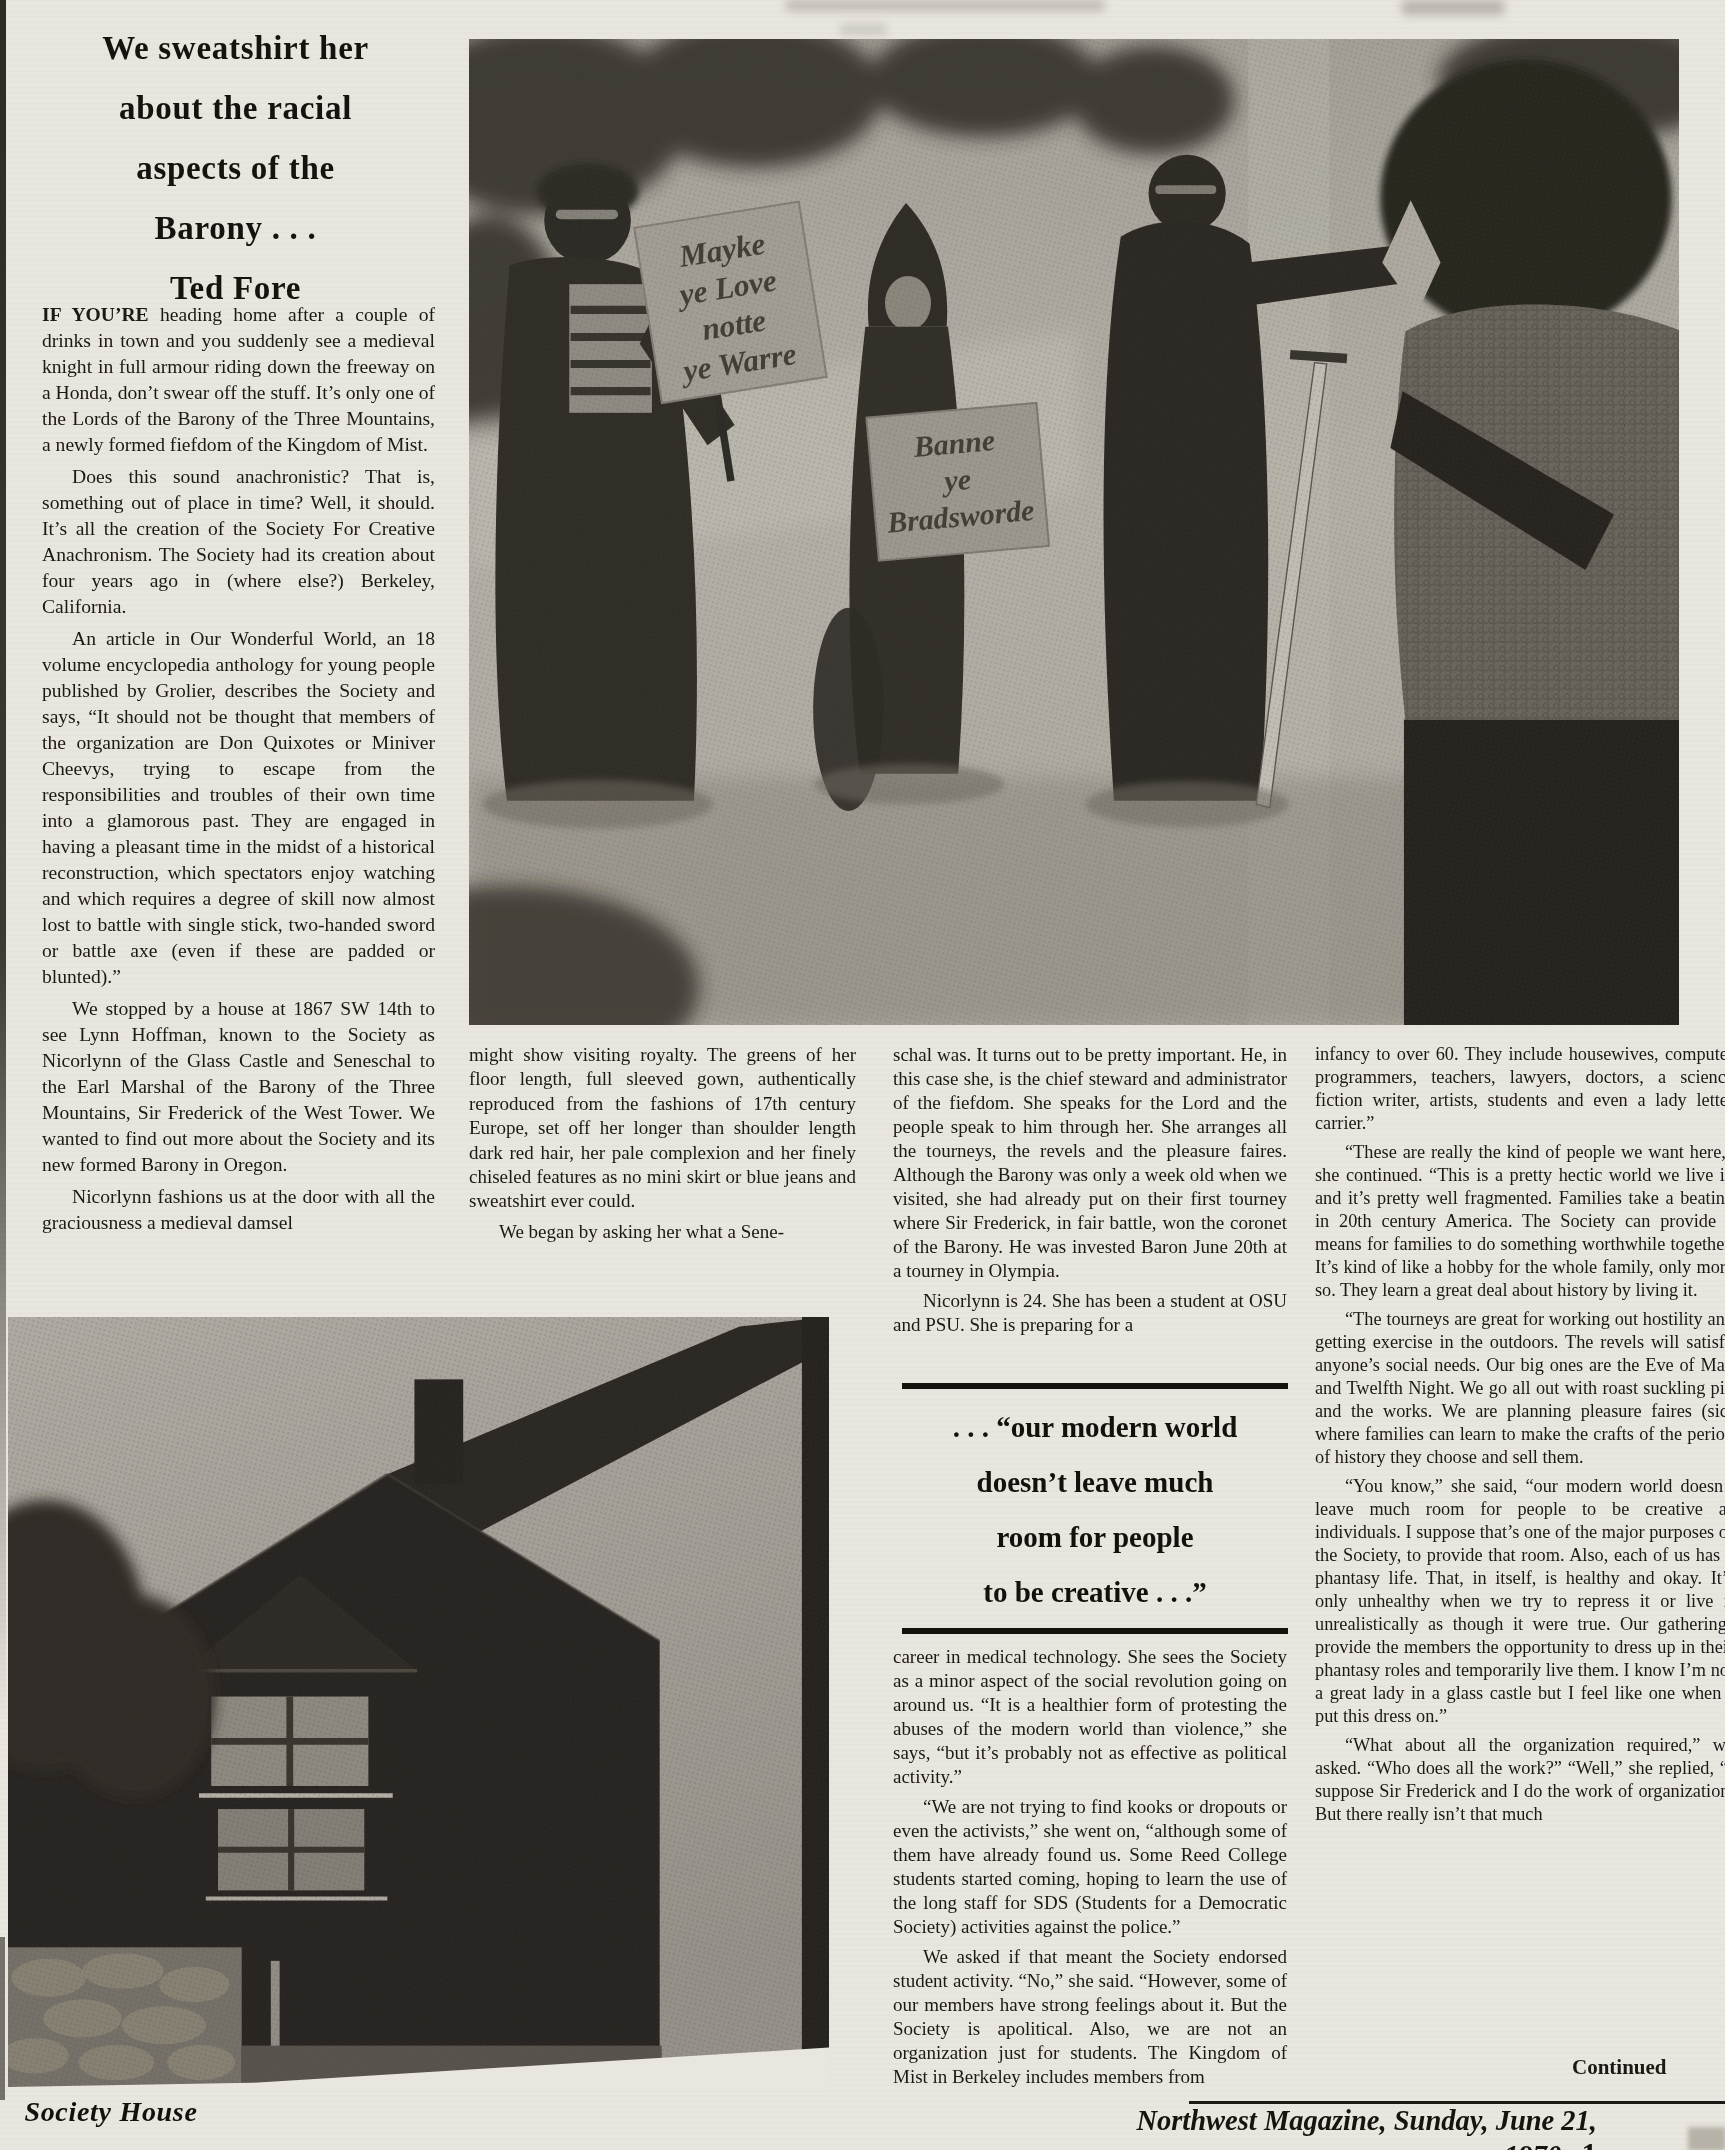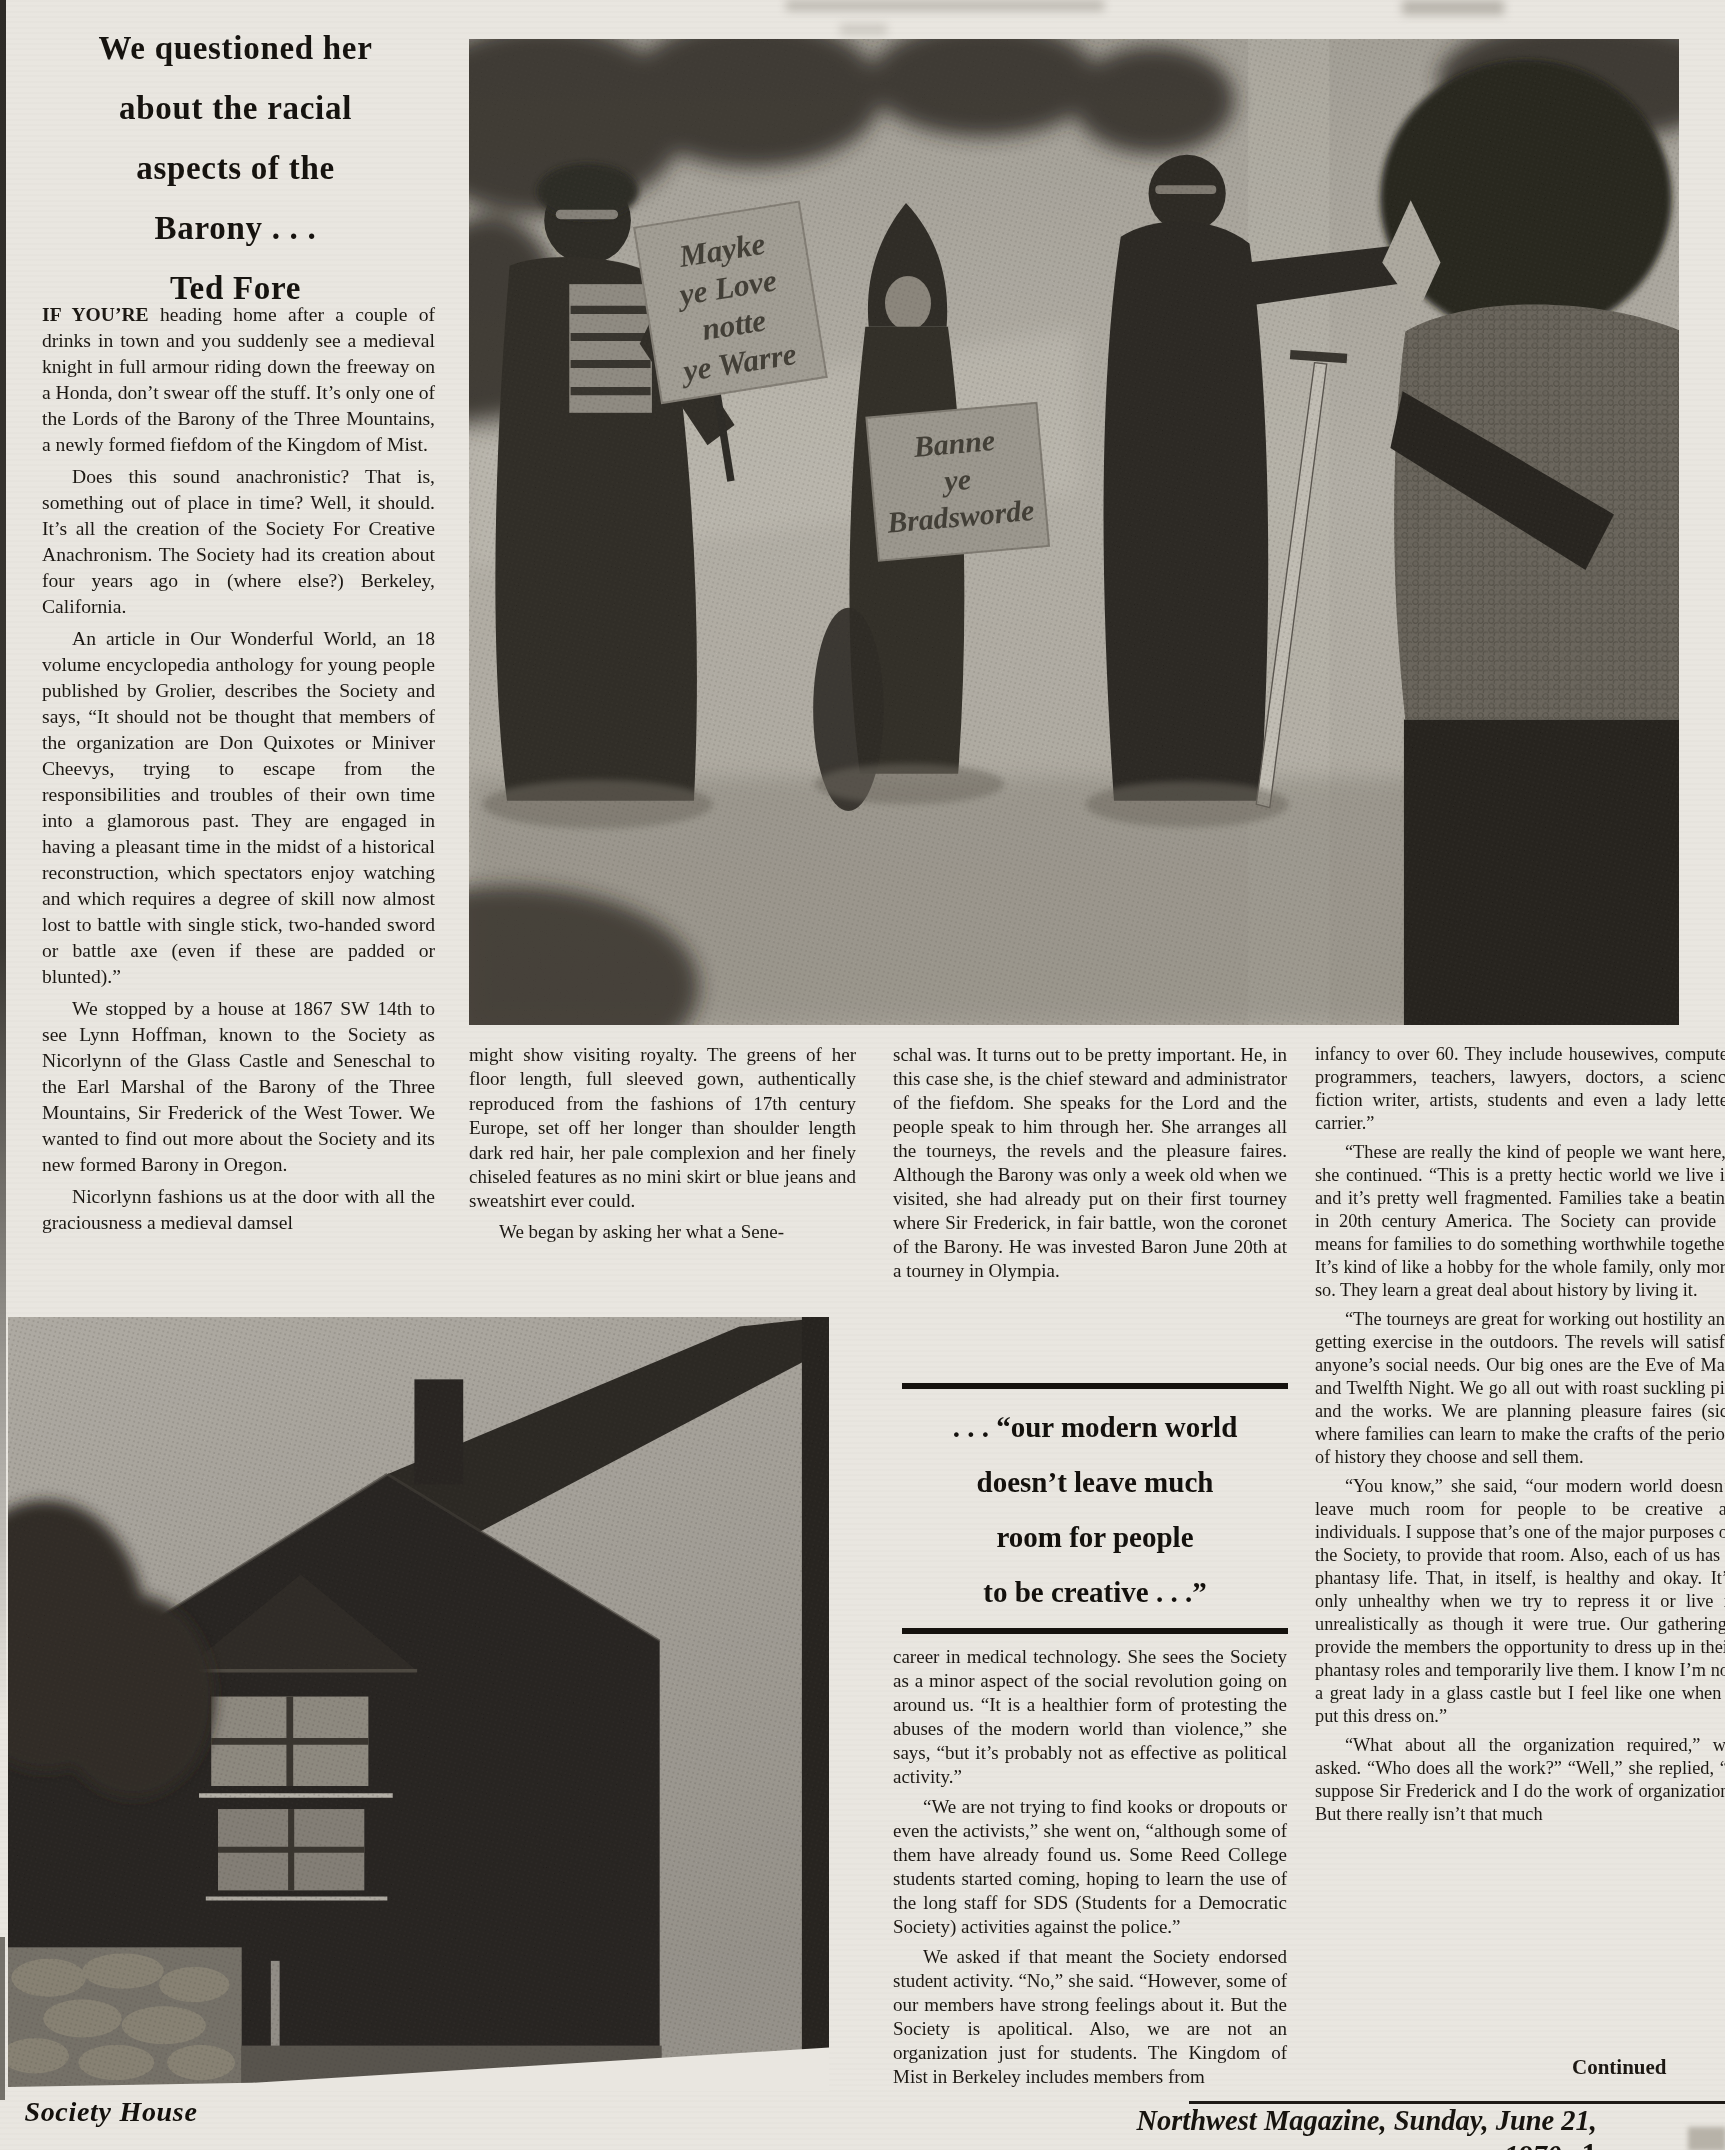--- a/index.html
+++ b/index.html
@@ -50,21 +50,21 @@
 <div class="page">
 
   <div class="edge-left"></div>
   <div class="edge-left-b"></div>
   <div class="smudge sm1"></div>
   <div class="smudge sm2"></div>
   <div class="smudge sm3"></div>
   <div class="corner-br"></div>
 
   <div class="headline">
-    <div class="headline-line">We questioned her</div>
+    <div class="headline-line">We sweatshirt her</div>
     <div class="headline-line">about the racial</div>
     <div class="headline-line">aspects of the</div>
     <div class="headline-line">Barony . . .</div>
     <div class="headline-line">Ted Fore</div>
   </div>
 
   <div class="col c1">
     <p class="flush"><span class="lead">IF YOU’RE</span> <span>heading home after a couple of drinks in town and you suddenly see a medieval knight in full armour riding down the freeway on a Honda, don’t swear off the stuff. It’s only one of the Lords of the Barony of the Three Mountains, a newly formed fiefdom of the Kingdom of Mist.</span></p>
     <p>Does this sound anachronistic? That is, something out of place in time? Well, it should. It’s all the creation of the Society For Creative Anachronism. The Society had its creation about four years ago in (where else?) Berkeley, California.</p>
     <p>An article in Our Wonderful World, an 18 volume encyclopedia anthology for young people published by Grolier, describes the Society and says, “It should not be thought that members of the organization are Don Quixotes or Miniver Cheevys, trying to escape from the responsibilities and troubles of their own time into a glamorous past. They are engaged in having a pleasant time in the midst of a historical reconstruction, which spectators enjoy watching and which requires a degree of skill now almost lost to battle with single stick, two-handed sword or battle axe (even if these are padded or blunted).”</p>
@@ -189,20 +189,21 @@
     </svg>
   </div>
 
   <div class="col c2">
     <p class="flush">might show visiting royalty. The greens of her floor length, full sleeved gown, authentically reproduced from the fashions of 17th century Europe, set off her longer than shoulder length dark red hair, her pale complexion and her finely chiseled features as no mini skirt or blue jeans and sweatshirt ever could.</p>
     <p>We began by asking her what a Sene-</p>
   </div>
 
   <div class="col c3a">
     <p class="flush">schal was. It turns out to be pretty important. He, in this case she, is the chief steward and administrator of the fiefdom. She speaks for the Lord and the people speak to him through her. She arranges all the tourneys, the revels and the pleasure faires. Although the Barony was only a week old when we visited, she had already put on their first tourney where Sir Frederick, in fair battle, won the coronet of the Barony. He was invested Baron June 20th at a tourney in Olympia.</p>
+    <p>Nicorlynn is 24. She has been a student at OSU and PSU. She is preparing for a</p>
   </div>
 
   <div class="pullquote">
     <div class="pq-rule"></div>
     <div class="pq-body">
       <div class="pq-line">. . . “our modern world</div>
       <div class="pq-line">doesn’t leave much</div>
       <div class="pq-line">room for people</div>
       <div class="pq-line">to be creative . . .”</div>
     </div>

